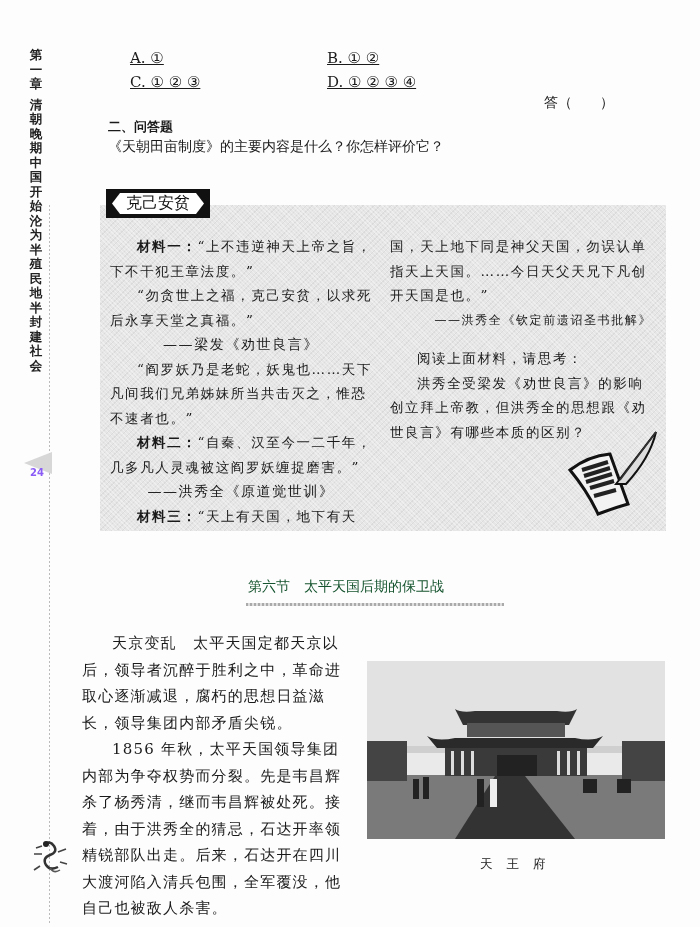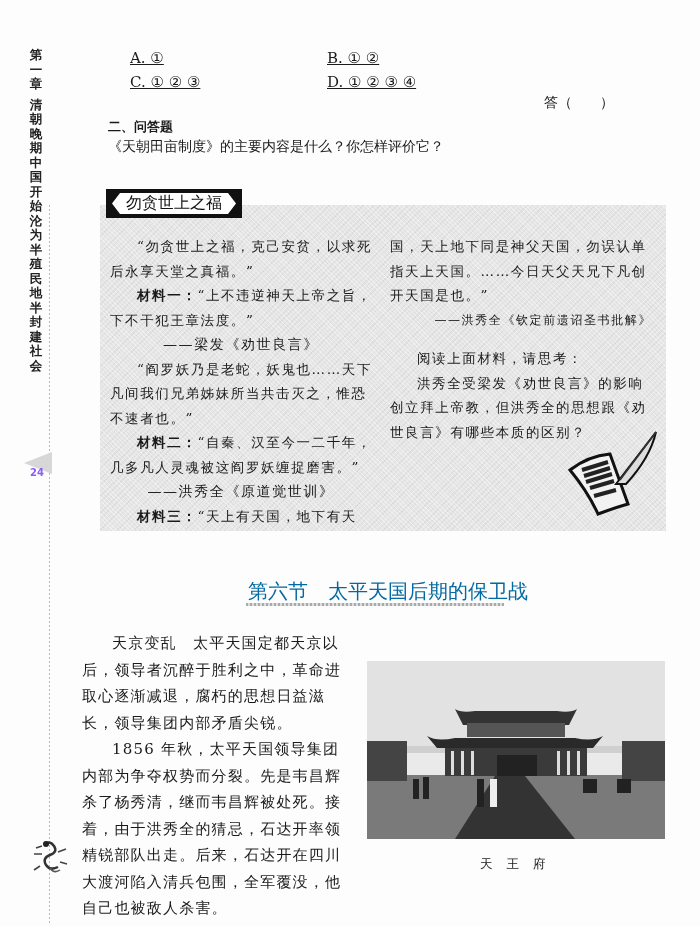--- a/index.html
+++ b/index.html
@@ -40,21 +40,21 @@
                        clip-path:polygon(8px 0, calc(100% - 8px) 0, 100% 50%, calc(100% - 8px) 100%, 8px 100%, 0 50%); }
   .col { font-size:13.5px; line-height:24.5px; letter-spacing:1.6px; }
   .col p { margin:0; }
   .col .ind { text-indent:2em; }
   .col .b { font-weight:bold; font-family:"DejaVu Sans", sans-serif; }
   .col .src { text-align:center; font-size:14px; }
   .col .src-r { text-align:right; font-size:12px; }
   .quill { left:566px; top:428px; width:96px; height:88px; }
 
   
-  .sec-title { left:248px; top:578px; font-family:"DejaVu Sans", sans-serif; font-size:20px; color:#0369a1; white-space:pre; }
+  .sec-title { left:248px; top:578px; font-family:"DejaVu Sans", sans-serif; font-size:14px; color:#14532d; white-space:pre; }
   .sec-rule { left:246px; top:603px; width:258px; height:3px;
               background:repeating-linear-gradient(90deg,#aaa 0 2px, #ddd 2px 4px); }
 
   
   .body-text { left:82px; top:630px; width:268px; font-size:15px; line-height:26.5px; letter-spacing:1.2px; }
   .body-text p { text-indent:2em; }
   .body-text .b { font-weight:normal; font-family:"DejaVu Sans", sans-serif; }
 
   
   .figure { left:367px; top:661px; width:298px; height:178px; background:#8a8a8a; overflow:hidden; }
@@ -106,26 +106,26 @@
 <div class="abs opt" style="left:327px;top:48px;">B. ① ②</div>
 <div class="abs opt" style="left:130px;top:72px;">C. ① ② ③</div>
 <div class="abs opt" style="left:327px;top:72px;">D. ① ② ③ ④</div>
 <div class="abs answer">答（　　）</div>
 
 <div class="abs q-heading">二、问答题</div>
 <div class="abs q-text">《天朝田亩制度》的主要内容是什么？你怎样评价它？</div>
 
 <div class="abs read-box"></div>
 <div class="abs read-badge">
-  <div class="inner">勿贪世上之福</div>
+  <div class="inner">克己安贫</div>
 </div>
 
 <div class="abs col" style="left:110px;top:234px;width:262px;">
+  <p class="ind"><span class="b">材料一：</span><span>“上不违逆神天上帝之旨，下不干犯王章法度。”</span></p>
   <p class="ind">“勿贪世上之福，克己安贫，以求死后永享天堂之真福。”</p>
-  <p class="ind"><span class="b">材料一：</span><span>“上不违逆神天上帝之旨，下不干犯王章法度。”</span></p>
   <p class="src">——梁发《劝世良言》</p>
   <p class="ind">“阎罗妖乃是老蛇，妖鬼也……天下凡间我们兄弟姊妹所当共击灭之，惟恐不速者也。”</p>
   <p class="ind"><span class="b">材料二：</span><span>“自秦、汉至今一二千年，几多凡人灵魂被这阎罗妖缠捉磨害。”</span></p>
   <p class="src">——洪秀全《原道觉世训》</p>
   <p class="ind"><span class="b">材料三：</span><span>“天上有天国，地下有天</span></p>
 </div>
 
 <div class="abs col" style="left:390px;top:234px;width:262px;">
   <p>国，天上地下同是神父天国，勿误认单指天上天国。……今日天父天兄下凡创开天国是也。”</p>
   <p class="src-r">——洪秀全《钦定前遗诏圣书批解》</p>

